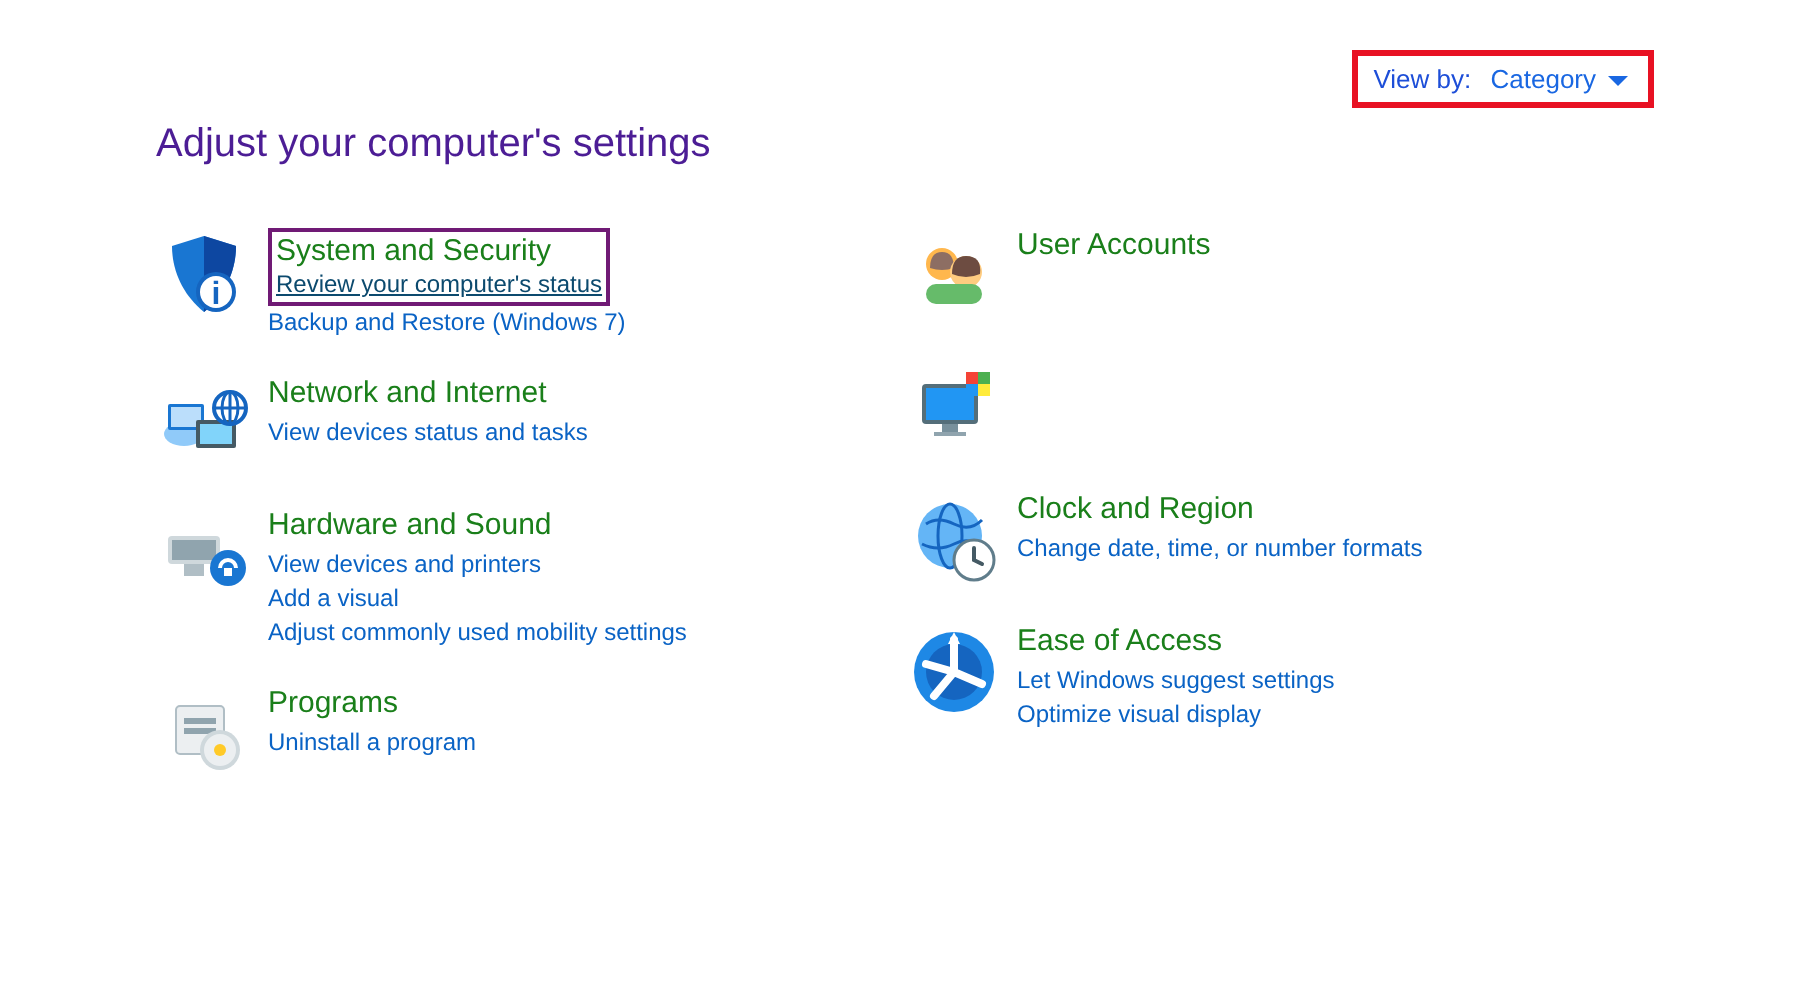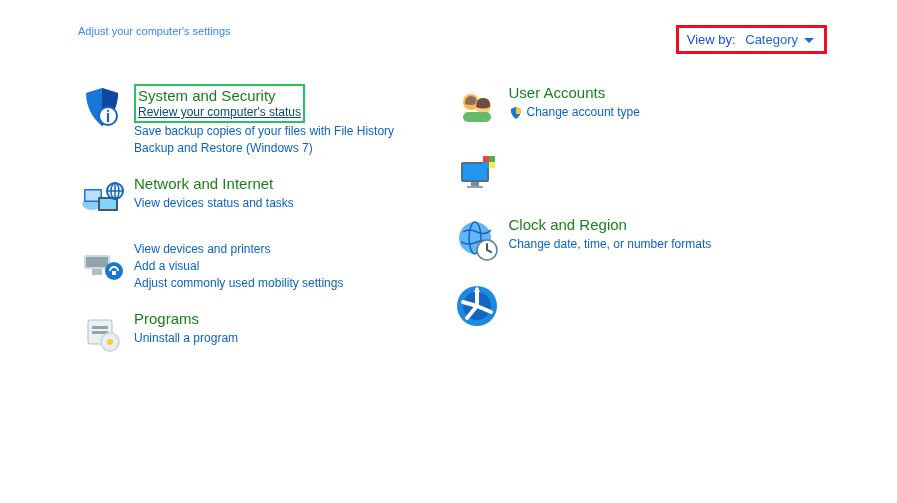--- a/index.html
+++ b/index.html
@@ -1,31 +1,31 @@
 <!DOCTYPE html>
 <html><head>
 <meta charset="utf-8">
 <style>
   html,body{margin:0;padding:0;width:897px;height:503px;font-family:"Segoe UI",Arial,sans-serif;font-size:13px;color:#000;background:#fff;}
   .page{padding:25px 70px 0 78px;}
   .header{display:flex;justify-content:space-between;align-items:flex-start;margin-bottom:30px;}
-  .title{color:#3b82f6;font-size:11px;font-weight:400;}
+  .title{color:#4c1d95;font-size:20px;font-weight:400;margin-top:36px;}
   .viewby-wrap{border:3px solid #e81123;padding:4px 10px 4px 8px;}
   .viewby{font-size:13px;}
   .viewby .lbl{color:#1d4ed8;}
   .viewby .val{color:#1967e2;margin-left:6px;}
   .cols{display:flex;}
   .col{width:50%;}
   .item{display:flex;margin-bottom:18px;}
   .icon{width:48px;height:48px;flex-shrink:0;margin-right:8px;}
   .icon svg{width:48px;height:48px;}
   .txt{padding-top:0;}
   .cat{color:#1a7f1a;font-size:15px;line-height:18px;text-decoration:none;display:inline-block;margin-bottom:2px;}
   .sub{color:#0a63c5;font-size:12px;line-height:17px;display:block;text-decoration:none;}
-  .hl{border:2px solid #22c55e;padding:1px 2px;display:inline-block;}
+  .hl{border:2px solid #701a75;padding:1px 2px;display:inline-block;}
   .hl .cat{margin-bottom:0;}
   .hl .ul{text-decoration:underline;color:#0c4a6e;font-size:12px;line-height:15px;display:block;}
   .tri::after{content:"";display:inline-block;border-left:5px solid transparent;border-right:5px solid transparent;border-top:5px solid #1967e2;margin-left:6px;position:relative;top:-1px;}
 </style>
 </head>
 <body>
 
 <div class="page">
   <div class="header">
     <div class="title">Adjust your computer's settings</div>
@@ -48,21 +48,20 @@
             <circle cx="30" cy="32" r="10" fill="#1565c0"></circle>
             <circle cx="30" cy="32" r="8" fill="#fff"></circle>
             <text x="30" y="38" text-anchor="middle" font-size="16" font-weight="bold" fill="#1565c0">i</text>
           </svg>
         </div>
         <div class="txt">
           <div class="hl">
             <a class="cat">System and Security</a>
             <span class="ul">Review your computer's status</span>
           </div>
-          <a class="sub">Save backup copies of your files with File History</a>
           <a class="sub">Backup and Restore (Windows 7)</a>
         </div>
       </div>
 
       <div class="item">
         <div class="icon">
           <svg viewBox="0 0 48 48">
             <ellipse cx="14" cy="29" rx="10" ry="6" fill="#90caf9"></ellipse>
             <rect x="6" y="14" width="18" height="13" rx="1" fill="#1976d2"></rect>
             <rect x="7.5" y="15.5" width="15" height="10" fill="#bbdefb"></rect>
@@ -84,20 +83,21 @@
           <svg viewBox="0 0 48 48">
             <rect x="6" y="14" width="26" height="14" rx="2" fill="#cfd8dc"></rect>
             <rect x="8" y="16" width="22" height="10" fill="#90a4ae"></rect>
             <rect x="14" y="28" width="10" height="6" fill="#b0bec5"></rect>
             <circle cx="36" cy="30" r="9" fill="#1976d2"></circle>
             <path d="M32 30 a4 4 0 0 1 8 0" fill="none" stroke="#fff" stroke-width="2"></path>
             <rect x="34" y="30" width="4" height="4" fill="#fff"></rect>
           </svg>
         </div>
         <div class="txt">
+          <a class="cat">Hardware and Sound</a>
           <a class="sub">View devices and printers</a>
           <a class="sub">Add a visual</a>
           <a class="sub">Adjust commonly used mobility settings</a>
         </div>
       </div>
 
       <div class="item">
         <div class="icon">
           <svg viewBox="0 0 48 48">
             <rect x="10" y="10" width="24" height="24" rx="2" fill="#eceff1" stroke="#b0bec5" stroke-width="1"></rect>
@@ -123,28 +123,20 @@
           <svg viewBox="0 0 48 48">
             <circle cx="18" cy="18" r="8" fill="#ffb74d"></circle>
             <path d="M18 12 q6 0 6 8 q-6 2 -12 0 q0 -8 6 -8" fill="#8d6e63"></path>
             <circle cx="30" cy="22" r="8" fill="#ffcc80"></circle>
             <path d="M30 14 q8 0 7 9 q-7 3 -14 0 q0 -9 7 -9" fill="#6d4c41"></path>
             <rect x="10" y="28" width="28" height="10" rx="5" fill="#66bb6a"></rect>
           </svg>
         </div>
         <div class="txt">
           <a class="cat">User Accounts</a>
-          <span style="display:flex;align-items:center;">
-            <svg width="14" height="14" viewBox="0 0 14 14" style="margin-right:4px;">
-              <path d="M7 1 L12 3 C12 8 10 11 7 13 C4 11 2 8 2 3 Z" fill="#1976d2"></path>
-              <path d="M7 1 L12 3 C12 5.5 11.5 7 11 8 L7 8 Z" fill="#ffca28"></path>
-              <path d="M7 1 L2 3 C2 5.5 2.5 7 3 8 L7 8 Z" fill="#1976d2"></path>
-            </svg>
-            <a class="sub" style="display:inline">Change account type</a>
-          </span>
         </div>
       </div>
 
       <div class="item">
         <div class="icon">
           <svg viewBox="0 0 48 48">
             <rect x="8" y="12" width="28" height="20" rx="2" fill="#546e7a"></rect>
             <rect x="10" y="14" width="24" height="16" fill="#2196f3"></rect>
             <rect x="18" y="32" width="8" height="4" fill="#78909c"></rect>
             <rect x="14" y="36" width="16" height="2" fill="#90a4ae"></rect>
@@ -178,17 +170,22 @@
       <div class="item">
         <div class="icon">
           <svg viewBox="0 0 48 48">
             <circle cx="24" cy="24" r="20" fill="#1e88e5"></circle>
             <circle cx="24" cy="24" r="14" fill="#1565c0"></circle>
             <path d="M24 24 L24 8 M24 24 L38 30 M24 24 L14 36 M24 24 L10 20" stroke="#fff" stroke-width="4" stroke-linecap="round"></path>
             <path d="M24 24 L24 8" stroke="#fff" stroke-width="4" stroke-linecap="round"></path>
             <polygon points="21,6 27,6 24,0" fill="#fff" transform="translate(0,4)"></polygon>
           </svg>
         </div>
+        <div class="txt">
+          <a class="cat">Ease of Access</a>
+          <a class="sub">Let Windows suggest settings</a>
+          <a class="sub">Optimize visual display</a>
+        </div>
       </div>
 
     </div>
   </div>
 </div>
 
 </body></html>

